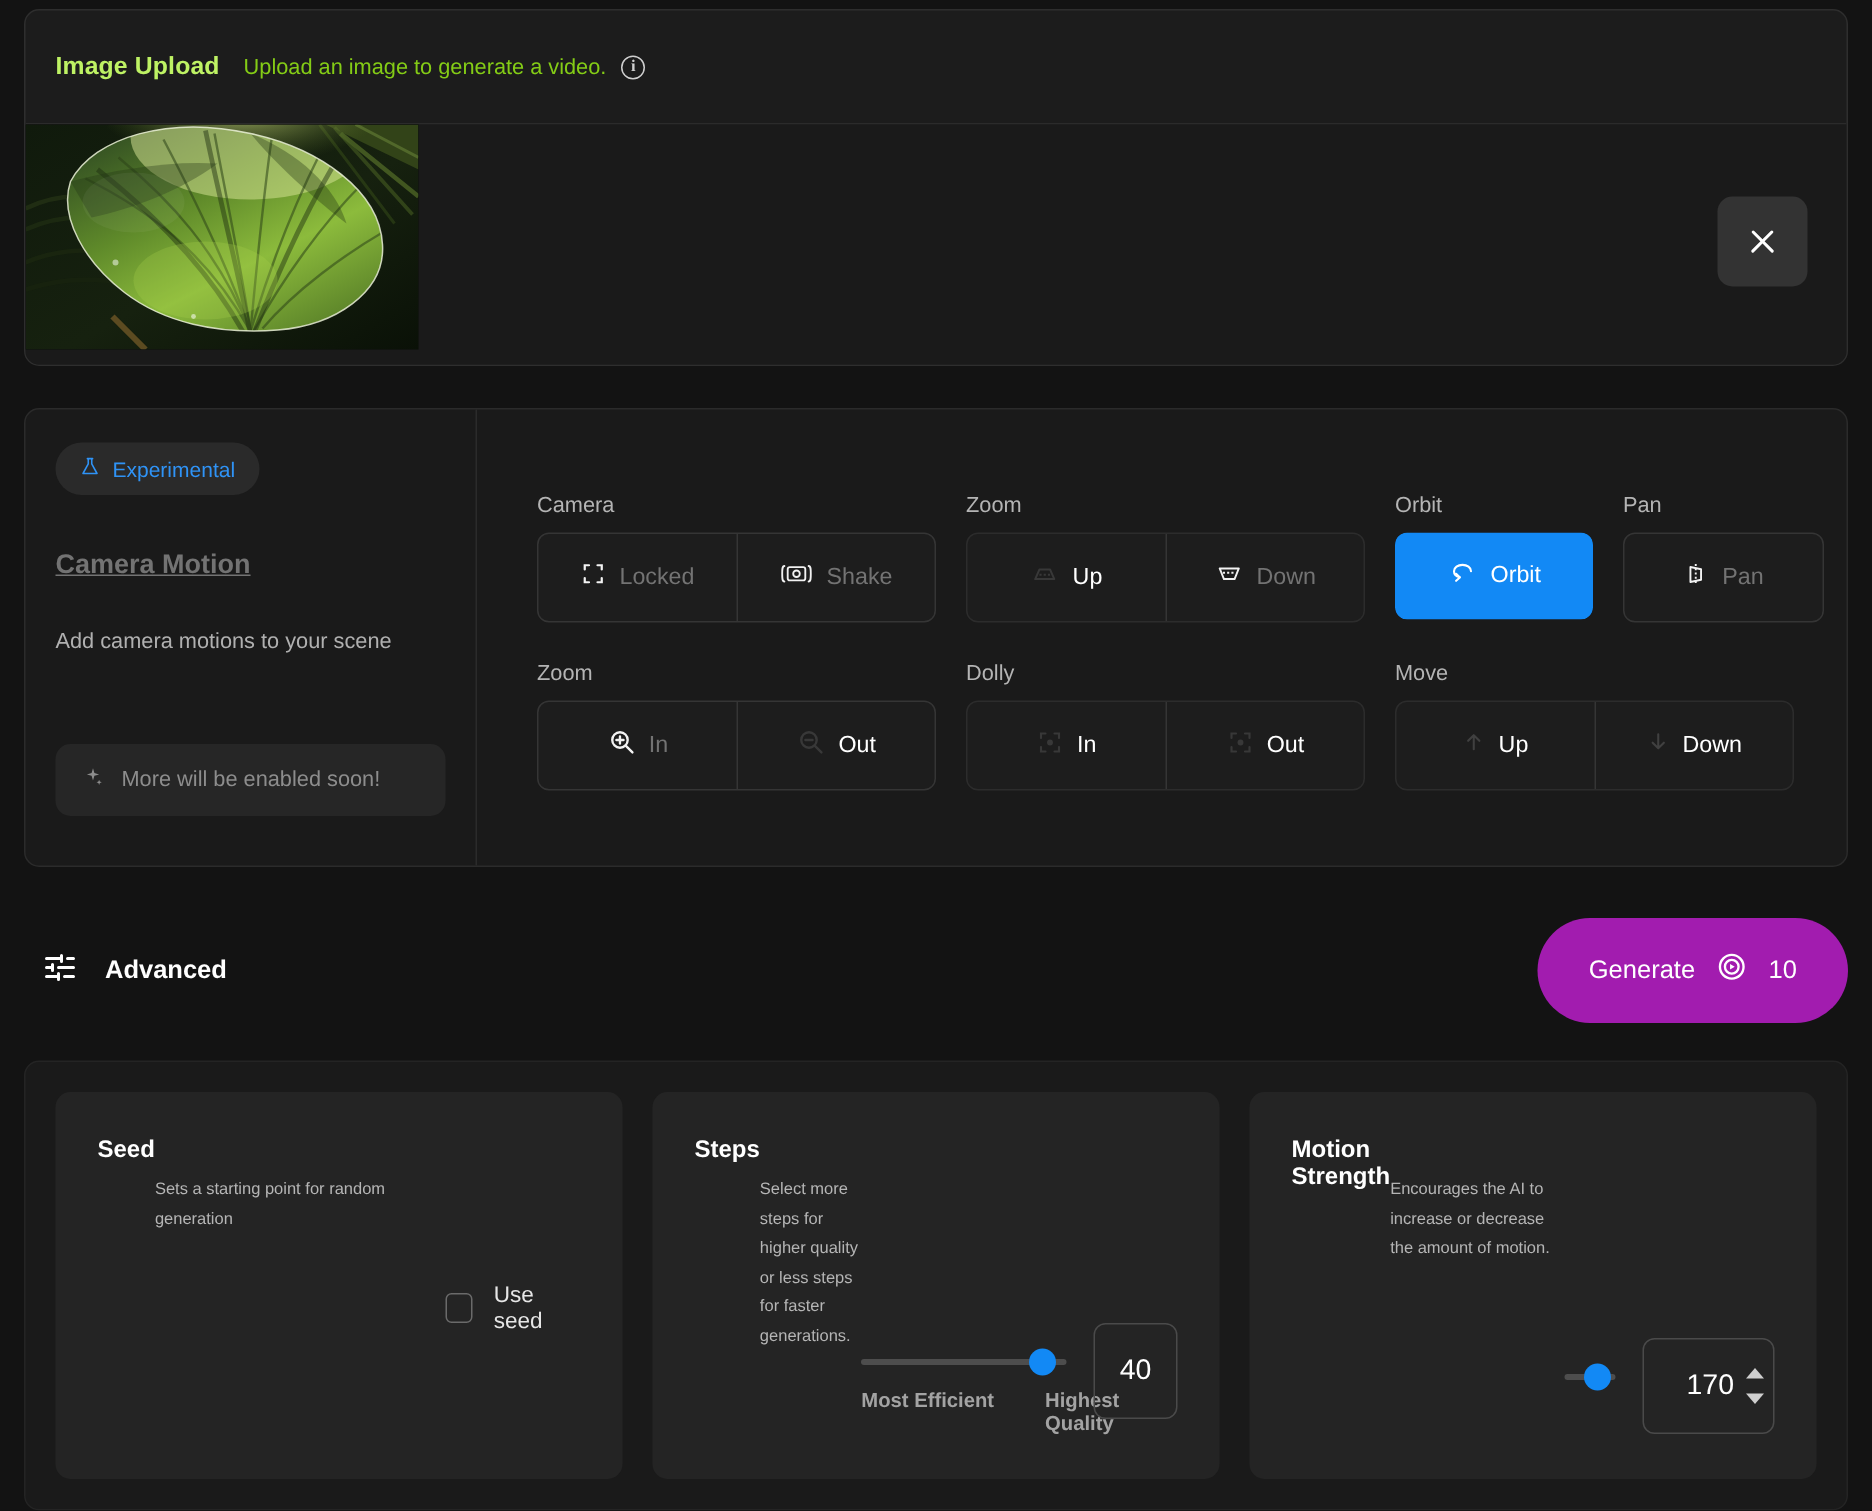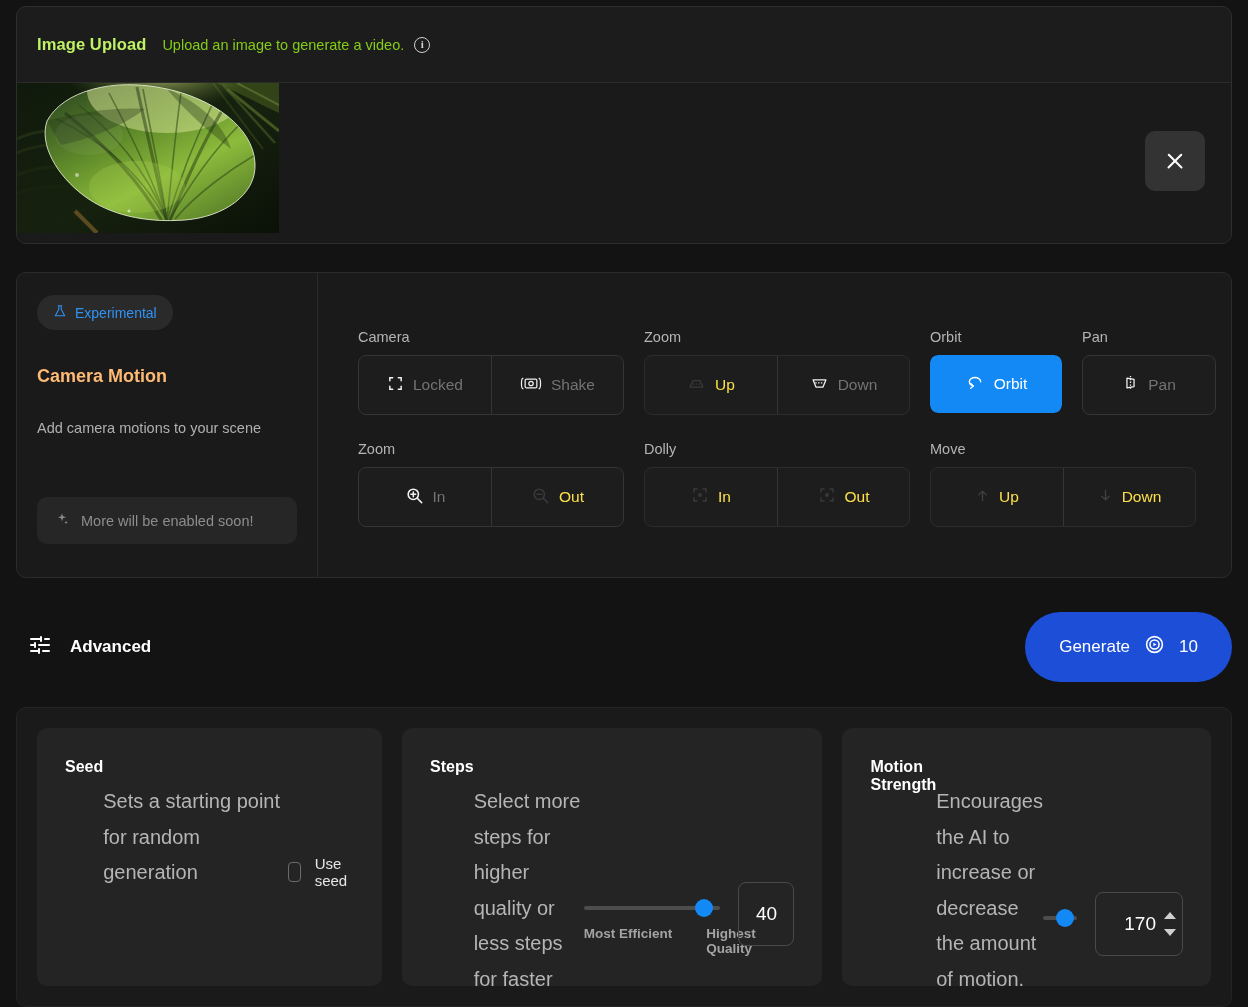--- a/index.html
+++ b/index.html
@@ -65,21 +65,21 @@
   .motion-left {
     width: 308px; border-right: 1px solid #2b2b2b; padding: 22px 20px 20px 20px;
     display: flex; flex-direction: column;
   }
   .exp-badge {
     display: inline-flex; align-items: center; gap: 8px;
     background: #2a2a2a; border-radius: 18px; padding: 9px 16px;
     width: fit-content; color: #2f93f6; font-size: 14px;
   }
   .flask-icon { display: block; }
-  .motion-h { font-size: 18px; font-weight: 700; color: #fdba74; margin-top: 36px; }
+  .motion-h { font-size: 18px; font-weight: 700; color: #737373; margin-top: 36px; text-decoration: underline; }
   .motion-d { font-size: 14.5px; color: #b0b0b0; margin-top: 32px; line-height: 1.3; }
   .soon-badge {
     margin-top: auto; margin-bottom: 13px;
     background: #262626; border-radius: 10px; padding: 15px 18px;
     display: flex; align-items: center; gap: 12px;
     color: #8d8d8d; font-size: 14.5px; width: 260px;
   }
 
   .motion-right { flex: 1; padding: 56px 24px 0 40px; }
   .ctrl-row { display: flex; align-items: flex-start; }
@@ -90,58 +90,58 @@
     display: flex; border: 1px solid #353535; border-radius: 8px; overflow: hidden;
     background: #1d1d1d;
   }
   .seg-btn {
     display: flex; align-items: center; justify-content: center; gap: 9px;
     height: 58px; padding: 0 22px; min-width: 132px;
     background: transparent; border: none; cursor: pointer;
     color: #737373; font-size: 15.5px; font-family: "Liberation Sans", sans-serif;
   }
   .seg-btn + .seg-btn { border-left: 1px solid #353535; }
-  .seg-btn.disabled { color: #fde047; cursor: default; }
+  .seg-btn.disabled { color: #ffffff; cursor: default; }
   .seg-btn.disabled svg { opacity: .45; }
   .seg.dim { border-color: #2c2c2c; }
   .seg-btn.active {
     background: #1289f5; color: #ffffff;
   }
   .seg.solo { border: none; }
   .seg.solo .seg-btn.active { border-radius: 8px; }
   .seg.solo-outline { border: 1px solid #353535; border-radius: 8px; }
 
   
   .adv-row {
     position: absolute; left: 0; top: 592px; width: 1248px; height: 110px;
     display: flex; align-items: center; justify-content: space-between;
     padding: 0 16px 0 28px; background: #131313;
   }
   .adv-left { display: flex; align-items: center; gap: 18px; cursor: pointer; }
   .adv-text { font-size: 17px; font-weight: 700; color: #ffffff; }
   .generate-btn {
     display: flex; align-items: center; gap: 14px;
-    background: #1d4ed8; color: #ffffff; border: none; cursor: pointer;
+    background: #a21caf; color: #ffffff; border: none; cursor: pointer;
     height: 70px; padding: 0 34px; border-radius: 35px;
     font-size: 17px; font-family: "Liberation Sans", sans-serif;
   }
   .gen-credits { font-size: 17px; font-weight: 400; }
 
   
   .adv-panel {
     position: absolute; left: 16px; top: 707px; width: 1216px; height: 300px;
     background: #1a1a1a; border: 1px solid #242424; border-radius: 10px;
     display: flex; gap: 20px; padding: 20px;
   }
   .adv-card {
     flex: 1; background: #242424; border-radius: 10px; padding: 30px 28px;
     display: flex; 
   }
   .card-title { font-size: 16px; font-weight: 700; color: #ffffff; }
-  .card-desc { font-size: 20px; color: #b5b5b5; margin-top: 26px; line-height: 1.78; }
+  .card-desc { font-size: 11px; color: #b5b5b5; margin-top: 26px; line-height: 1.78; }
   .checkbox-row { display: flex; align-items: center; gap: 14px; margin-top: 30px; cursor: pointer; }
   .checkbox {
     width: 20px; height: 20px; border: 1.4px solid #6a6a6a; border-radius: 4px;
     background: transparent;
   }
   .checkbox-label { font-size: 15px; color: #e6e6e6; }
 
   .slider-area { margin-top: auto; display: flex; align-items: flex-start; gap: 18px; }
   .slider-wrap { flex: 1; padding-top: 8px; }
   .slider-track {

